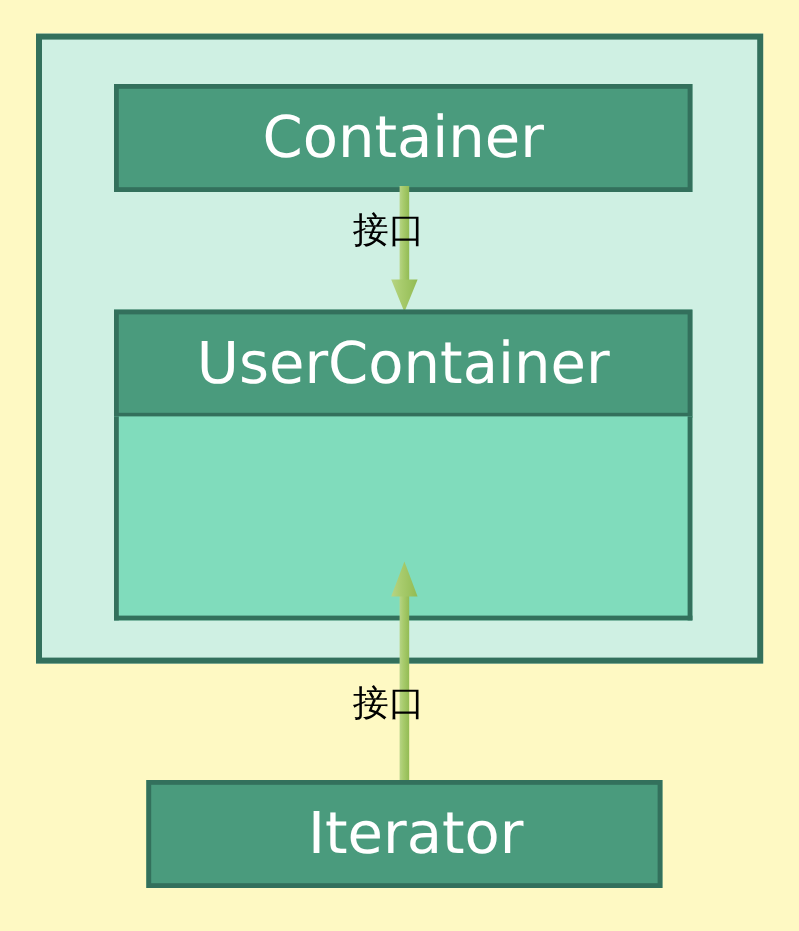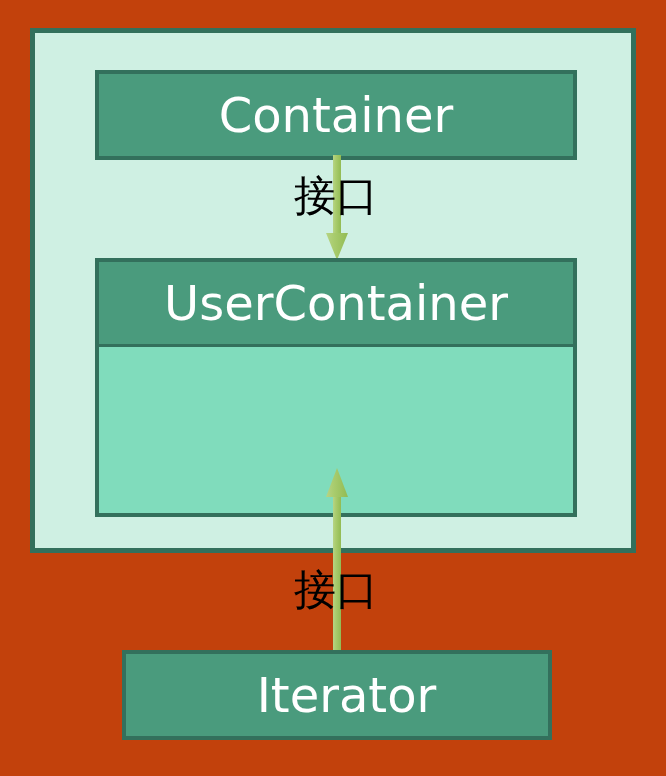--- a/index.html
+++ b/index.html
@@ -11,21 +11,21 @@
     width: 666px;
     height: 776px;
     font-family: "DejaVu Sans", "Liberation Sans", sans-serif;
     overflow: hidden;
   }
 
   #diagram {
     position: relative;
     width: 666px;
     height: 776px;
-    background: #c2410c;
+    background: #fef9c3;
   }
 
   
   .outer-group {
     position: absolute;
     left: 30px;
     top: 28px;
     width: 606px;
     height: 525px;
     box-sizing: border-box;
@@ -107,25 +107,25 @@
   #arrow-iterator-to-useriterator {
     left: 320px;
     top: 465px;
     width: 34px;
     height: 190px;
   }
 
   
   .edge-label {
     position: absolute;
-    font-size: 42px;
+    font-size: 30px;
     line-height: 1;
     color: #000000;
     white-space: nowrap;
-    font-family: Liberation Mono, monospace;
+    font-family: Liberation Serif, serif;
   }
   #label-interface-top {
     left: 294px;
     top: 178px;
   }
   #label-interface-bottom {
     left: 294px;
     top: 572px;
   }
 </style>

